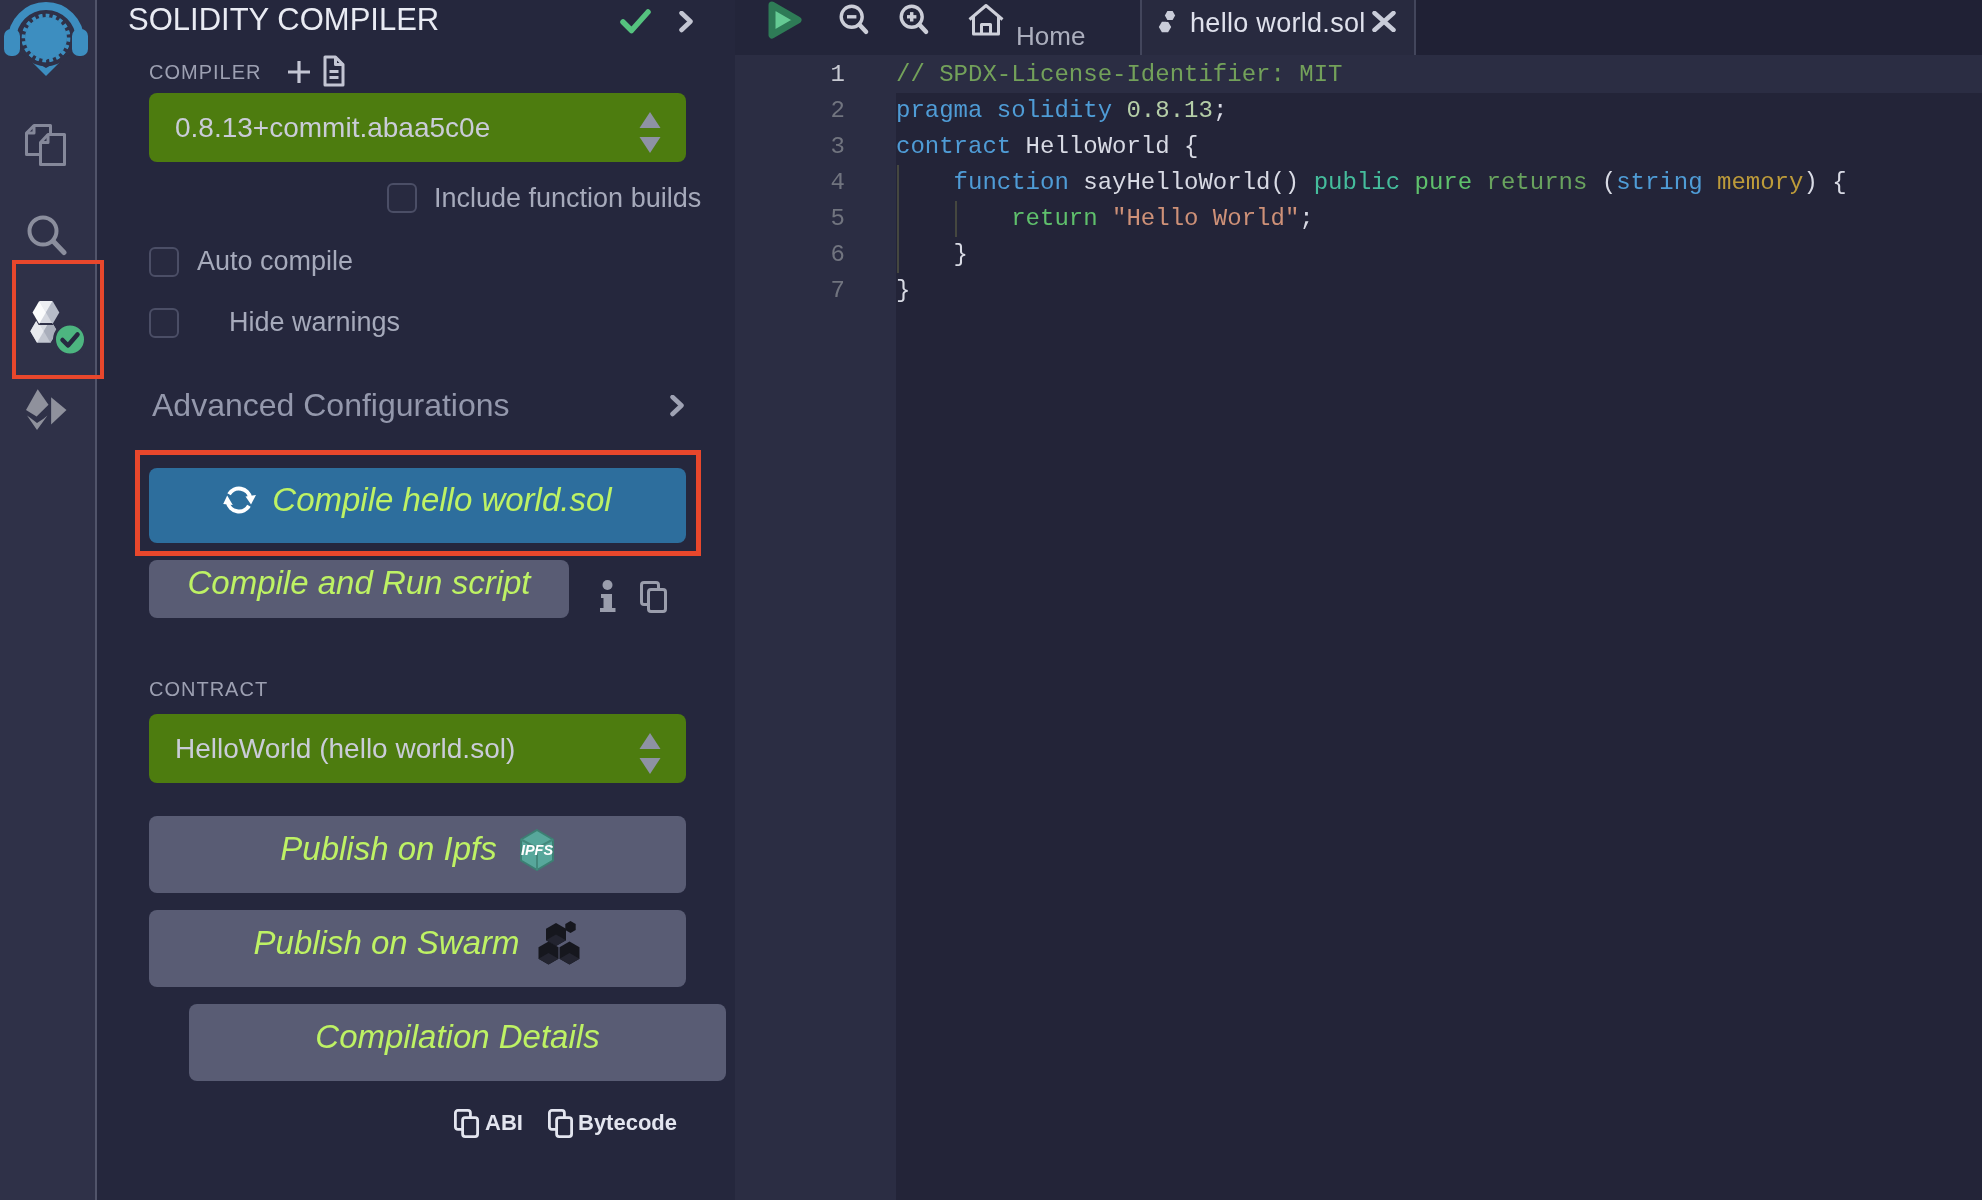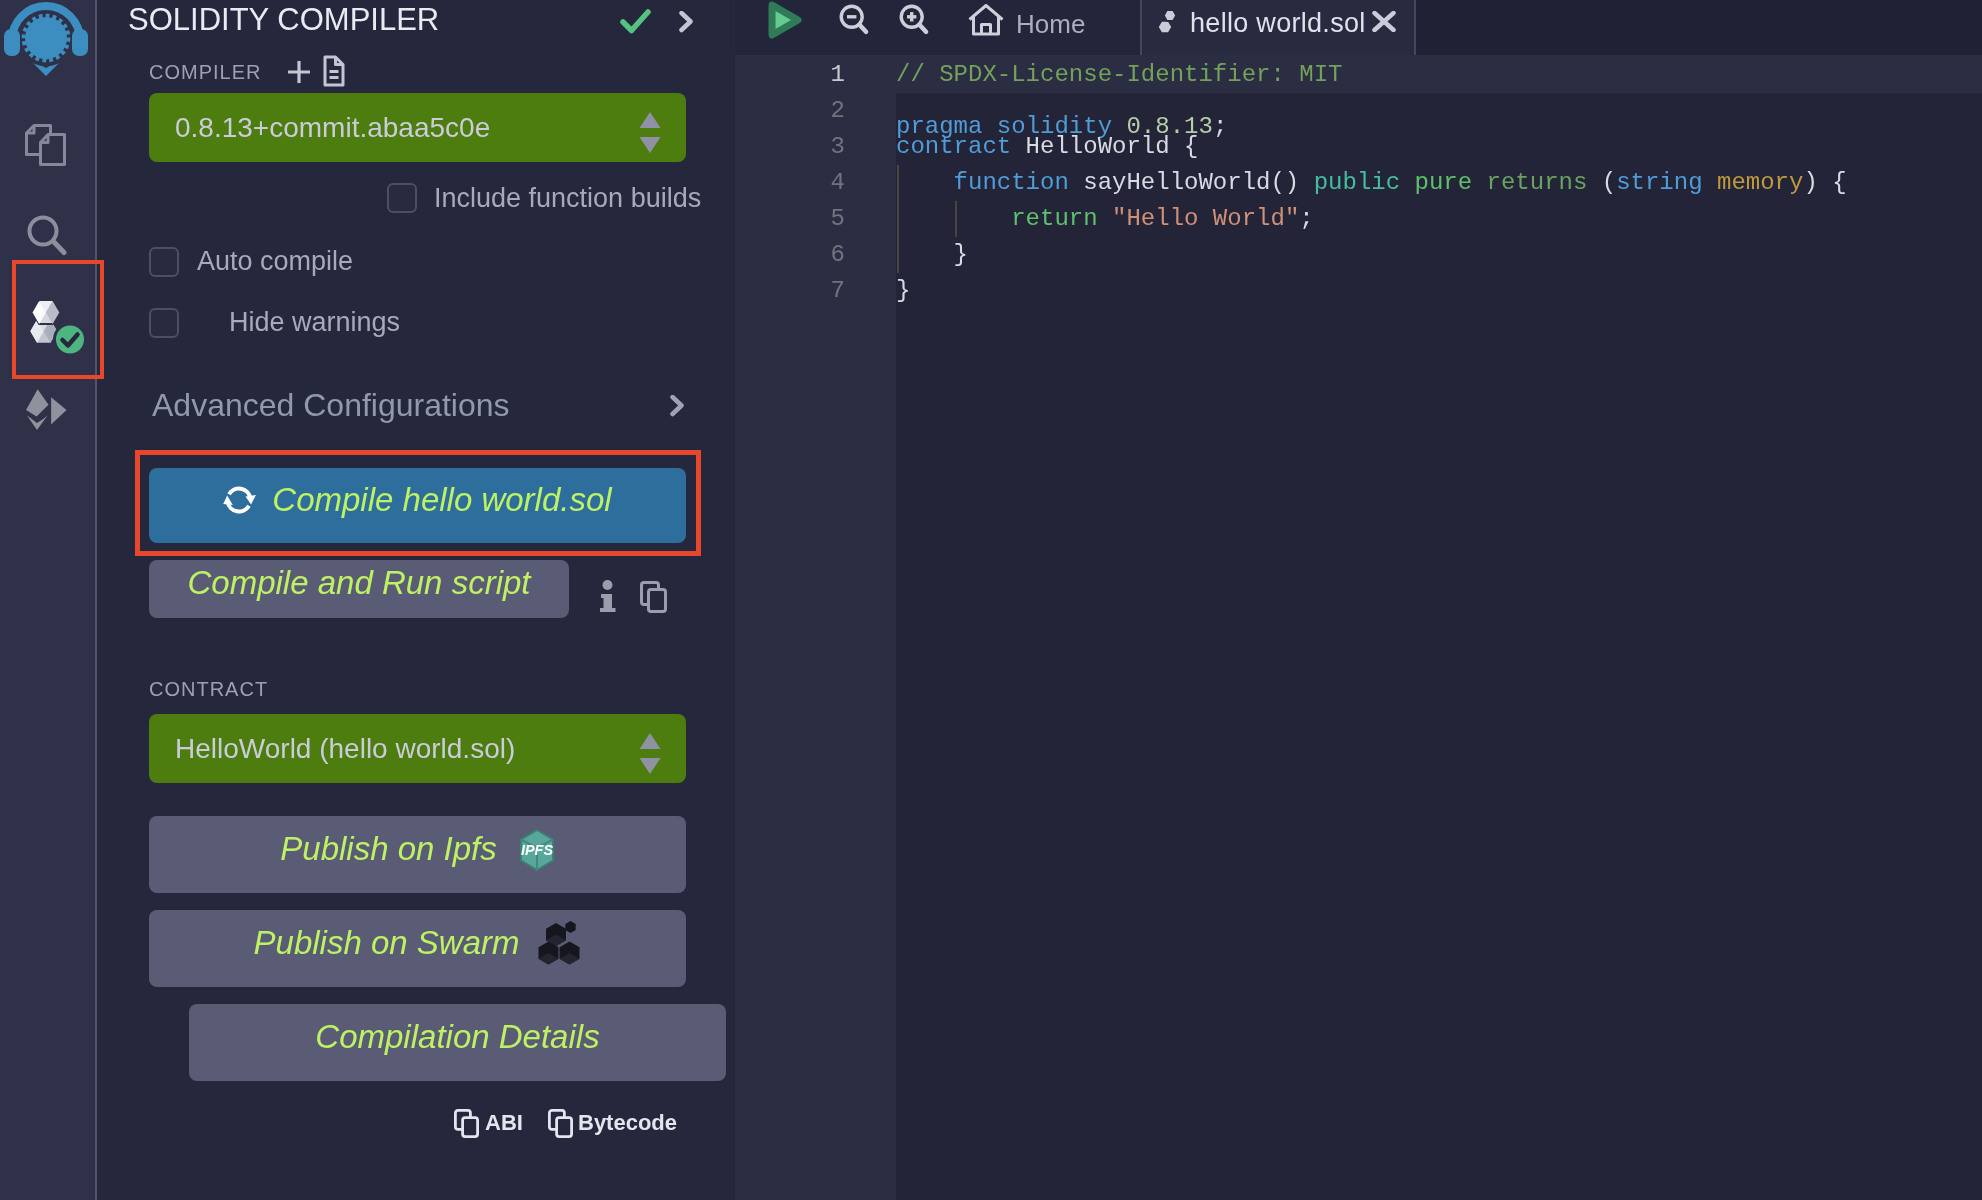--- a/index.html
+++ b/index.html
@@ -231,21 +231,21 @@
   <line x1="9" y1="13.8" x2="18.4" y2="13.8" stroke="#ccced8" stroke-width="3.4"></line>
   <line x1="13.7" y1="9.1" x2="13.7" y2="18.5" stroke="#ccced8" stroke-width="3.4"></line>
 </svg>
 <svg class="abs" style="left:967px; top:3px;" width="38" height="34" viewBox="0 0 38 34">
   <g stroke="#ced0da" stroke-width="3" fill="none" stroke-linejoin="round">
     <path d="M2.5,16.5 L19,2.5 L35.5,16.5"></path>
     <path d="M6.5,13.5 V31 H31.5 V13.5"></path>
     <path d="M14.5,31 V21.5 H23.5 V31"></path>
   </g>
 </svg>
-<div class="abs" style="left:1016px; top:9px; font-size:26px; color:#abaebd;">Home</div>
+<div class="abs" style="left:1016px; top:21px; font-size:26px; color:#abaebd;">Home</div>
 
 <svg class="abs" style="left:1158px; top:9px;" width="19" height="25" viewBox="0 0 19 25">
   <polygon points="0.8,18 3.9,12.63 10.1,12.63 13.2,18 10.1,23.37 3.9,23.37" fill="#c9ccd9"></polygon>
   <polygon points="5.8,6.5 8.9,1.13 15.1,1.13 18.2,6.5 15.1,11.87 8.9,11.87" fill="#c9ccd9" stroke="#282a3f" stroke-width="1.8"></polygon>
 </svg>
 <div class="abs" style="left:1190px; top:8px; font-size:27px; letter-spacing:0.3px; color:#dfe1ec;">hello world.sol</div>
 <svg class="abs" style="left:1372px; top:11px;" width="24" height="21" viewBox="0 0 24 21">
   <path d="M2.5,2 L21.5,19 M21.5,2 L2.5,19" stroke="#c9ccd9" stroke-width="4.5" stroke-linecap="round"></path>
 </svg>
 
@@ -255,21 +255,21 @@
 
 <div class="lnum" style="left:735px; top:57px;  color:#c8cad3;">1</div>
 <div class="lnum" style="left:735px; top:93px;">2</div>
 <div class="lnum" style="left:735px; top:129px;">3</div>
 <div class="lnum" style="left:735px; top:165px;">4</div>
 <div class="lnum" style="left:735px; top:201px;">5</div>
 <div class="lnum" style="left:735px; top:237px;">6</div>
 <div class="lnum" style="left:735px; top:273px;">7</div>
 
 <div class="cline" style="top:57px;"><span class="c-com">// SPDX-License-Identifier: MIT</span></div>
-<div class="cline" style="top:109px;"><span class="c-kw">pragma</span> <span class="c-kw">solidity</span> <span class="c-num">0.8.13</span>;</div>
+<div class="cline" style="top:93px;"><span class="c-kw">pragma</span> <span class="c-kw">solidity</span> <span class="c-num">0.8.13</span>;</div>
 <div class="cline" style="top:129px;"><span class="c-kw">contract</span> HelloWorld {</div>
 <div class="cline" style="top:165px;">    <span class="c-kw">function</span> sayHelloWorld() <span class="c-teal">public</span> <span class="c-grn">pure</span> <span class="c-ret">returns</span> (<span class="c-kw">string</span> <span class="c-gold">memory</span>) {</div>
 <div class="cline" style="top:201px;">        <span class="c-grn">return</span> <span class="c-str">"Hello World"</span>;</div>
 <div class="cline" style="top:237px;">    }</div>
 <div class="cline" style="top:273px;">}</div>
 
 <div class="abs" style="left:897px; top:165px; width:2px; height:108px; background:#45473f;"></div>
 <div class="abs" style="left:955px; top:201px; width:2px; height:36px; background:#45473f;"></div>
 
 </body></html>

